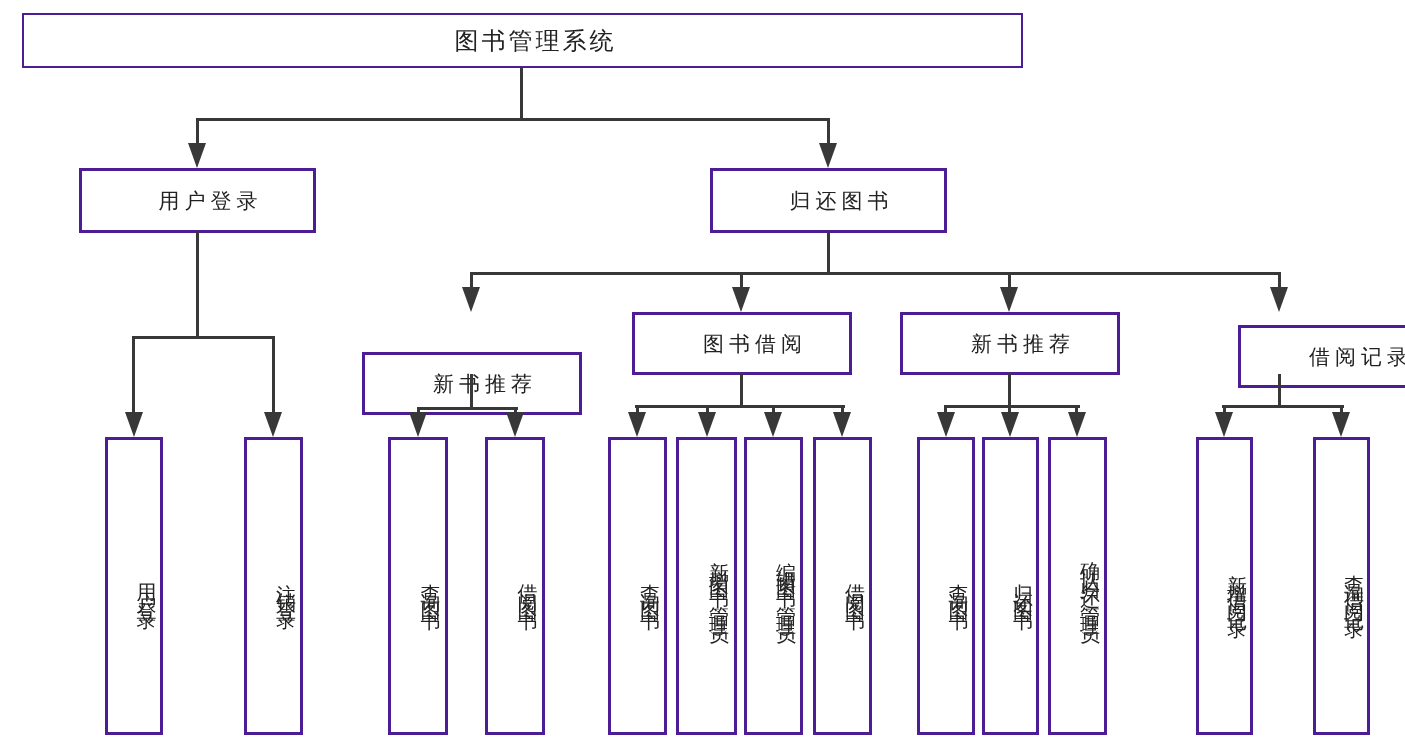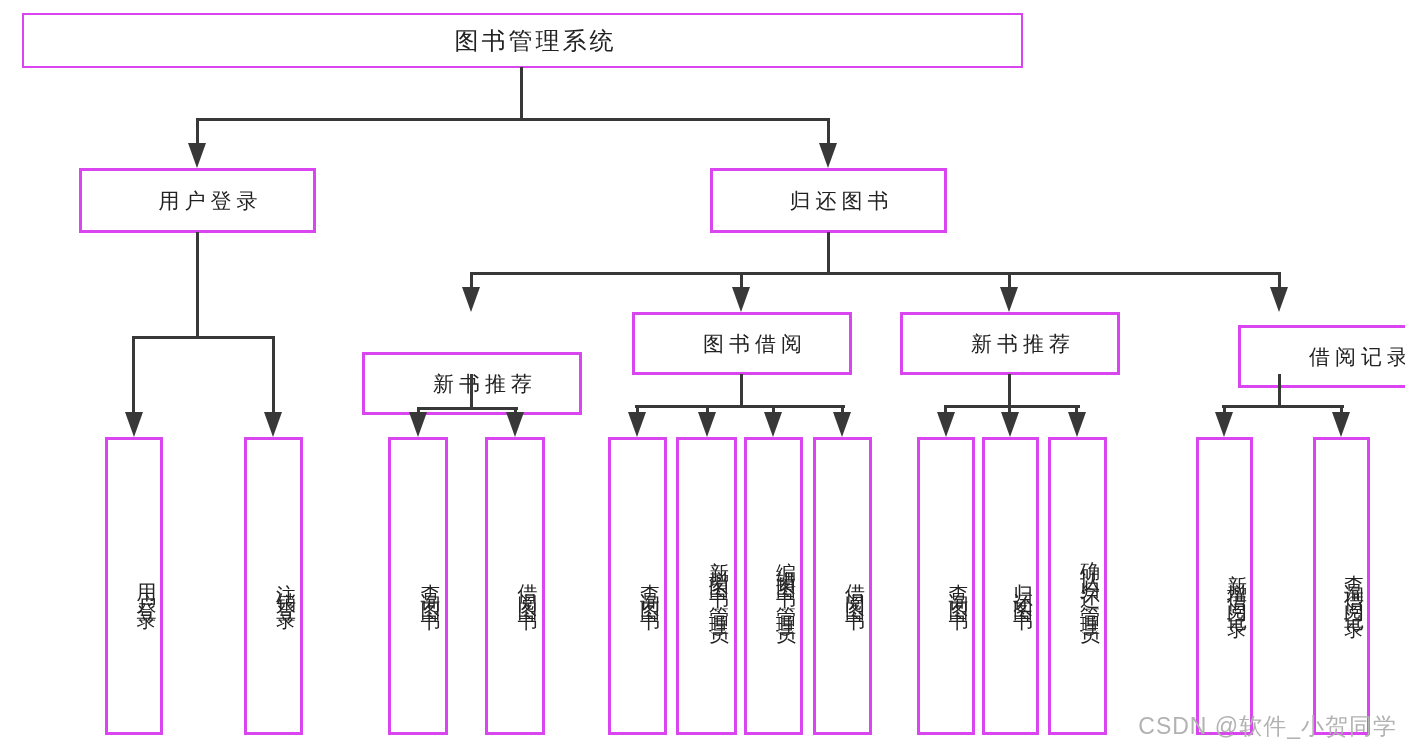--- a/index.html
+++ b/index.html
@@ -7,21 +7,21 @@
   body { font-family: "Liberation Sans", "DejaVu Sans", sans-serif; }
   .canvas {
     position: relative;
     width: 1405px;
     height: 747px;
     background: #ffffff;
     overflow: hidden;
   }
   .box {
     position: absolute;
-    border: 3px solid #d946ef;
+    border: 3px solid #4c1d95;
     background: #ffffff;
     display: flex;
     align-items: center;
     justify-content: center;
     color: #222222;
     padding-left: 26px;
   }
   .root-box {
     left: 22px; top: 13px; width: 1001px; height: 55px;
     border-width: 2px;
@@ -184,15 +184,14 @@
       <span>确认归还（管理员）</span>
     </div>
 
   <div class="box vbox vb-e1">
       <span>新增借阅记录</span>
     </div>
   <div class="box vbox vb-e2">
       <span>查询借阅记录</span>
     </div>
 
-  <div class="watermark">CSDN @软件_小贺同学</div>
 
 </div>
 
 </body></html>

